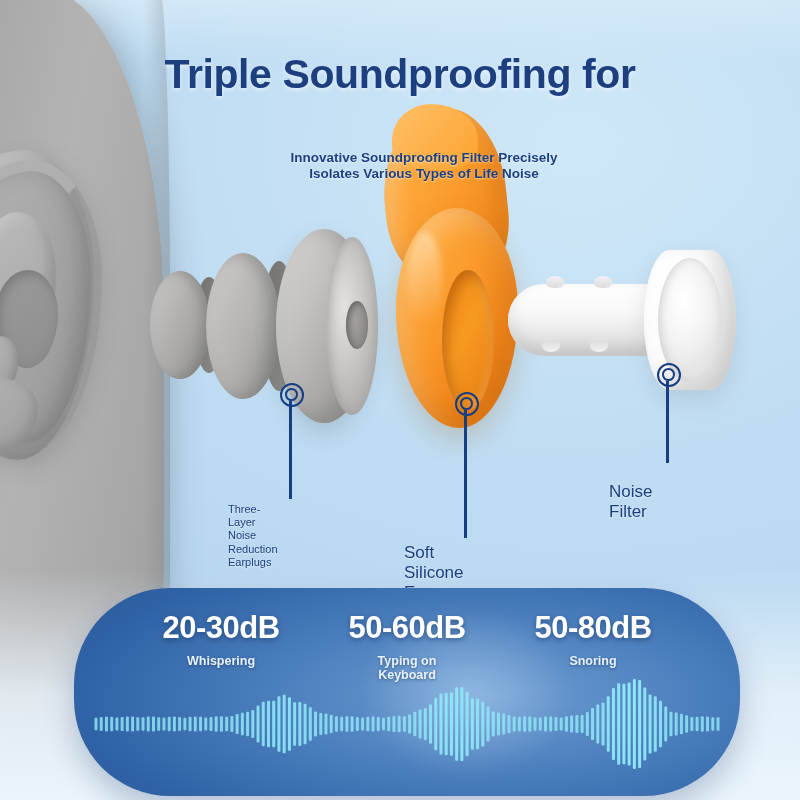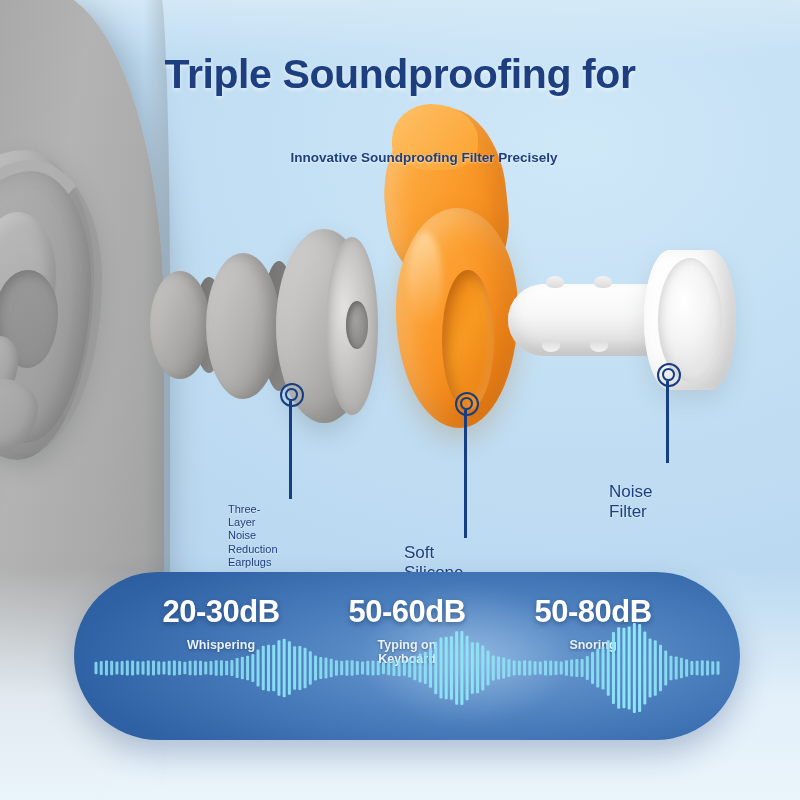--- a/index.html
+++ b/index.html
@@ -238,21 +238,21 @@
   .co2 .marker{left:455px;top:392px;}
   .co2 .lead{left:464px;top:410px;height:128px;}
   .co2 .co-label{left:404px;top:543px;font-size:17px;line-height:1.18;}
 
   .co3 .marker{left:657px;top:363px;}
   .co3 .lead{left:666px;top:381px;height:82px;}
   .co3 .co-label{left:609px;top:482px;font-size:17px;line-height:1.18;}
 
   
   .banner{
-    position:absolute;left:74px;top:572px;width:666px;height:168px;
+    position:absolute;left:74px;top:588px;width:666px;height:208px;
     border-radius:96px/96px;
     background:
       radial-gradient(120% 140% at 62% 52%, #6e9ed2 0%, #4c7fbd 26%, #2f62a5 52%, #254f8e 74%, #1e4480 100%);
     box-shadow:0 14px 30px rgba(40,70,120,.28);
     overflow:hidden;
   }
   .banner-sheen{
     position:absolute;left:36%;top:-10%;width:46%;height:120%;
     background:radial-gradient(closest-side, rgba(190,218,245,.42), rgba(190,218,245,0) 70%);
     filter:blur(6px);
@@ -321,20 +321,21 @@
   </div>
 
   <div class="bg-fade"></div>
 
   <div class="title">
     <span>Triple Soundproofing for</span>
   </div>
 
   <div class="subtitle">
     <span>Innovative Soundproofing Filter Precisely</span>
+    <span>Isolates Various Types of Life Noise</span>
   </div>
 
   <div class="callout co1">
     <div class="marker"></div>
     <div class="lead"></div>
     <div class="co-label">Three-Layer Noise Reduction
 Earplugs</div>
   </div>
 
   <div class="callout co2">

